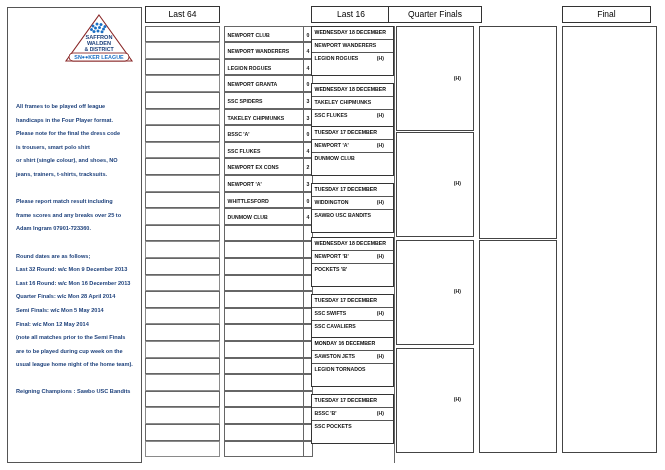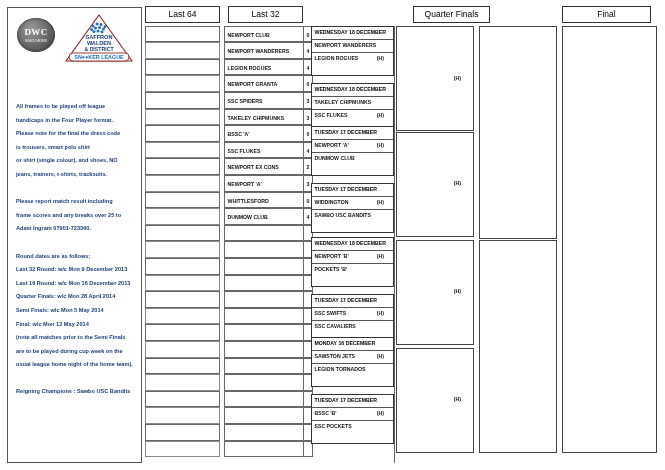--- a/index.html
+++ b/index.html
@@ -110,24 +110,20 @@
   .vline{position:absolute;background:#666;width:1px;}
 </style>
 </head>
 <body>
 
 <div id="sheet">
 
   <div id="infoPanel">
 
     <div id="logoRow">
-      <div id="dwcLogo">
-        <div class="dwcTxt">DWC</div>
-        <div class="dwcSub">SNOOKER</div>
-      </div>
       <div id="triLogo">
         <svg width="72" height="52" viewBox="0 0 72 52">
           <polygon points="36,3 69,49 3,49" fill="#ffffff" stroke="#8b2a2a" stroke-width="1.1"></polygon>
           <g fill="#1b6fc4">
             <circle cx="30" cy="14" r="1.5"></circle>
               <circle cx="34" cy="12" r="1.5"></circle>
             <circle cx="38" cy="12.5" r="1.5"></circle>
               <circle cx="42" cy="14.5" r="1.5"></circle>
             <circle cx="28.5" cy="17.5" r="1.5"></circle>
               <circle cx="32.5" cy="16" r="1.5"></circle>
@@ -167,22 +163,22 @@
       <div class="ln">Final: w/c Mon 12 May 2014</div>
       <div class="ln">(note all matches prior to the Semi Finals</div>
       <div class="ln">are to be played during cup week on the</div>
       <div class="ln">usual league home night of the home team).</div>
       <div class="gap"></div>
       <div class="ln">Reigning Champions : Sawbo USC Bandits</div>
     </div>
   </div>
 
   <div class="hdr" style="left:145px;width:75px;text-align:center;">Last 64</div>
-  <div class="hdr" style="left:228px;width:75px;">Last 32</div>
-  <div class="hdr" style="left:413px;width:77px;">Quarter Finals</div>
+  <div class="hdr" style="left:311px;width:80px;">Last 16</div>
+  <div class="hdr" style="left:388px;width:94px;">Quarter Finals</div>
   <div class="hdr" style="left:562px;width:89px;">Final</div>
 
   <div id="gridArea">
       <div class="gridrow" style="left: 145px; width: 75px; top: 25.6px;"><span></span></div>
       <div class="gridrow alt" style="left: 145px; width: 75px; top: 42.2px;"><span></span></div>
       <div class="gridrow" style="left: 145px; width: 75px; top: 58.8px;"><span></span></div>
       <div class="gridrow alt" style="left: 145px; width: 75px; top: 75.4px;"><span></span></div>
       <div class="gridrow" style="left: 145px; width: 75px; top: 92px;"><span></span></div>
       <div class="gridrow alt" style="left: 145px; width: 75px; top: 108.6px;"><span></span></div>
       <div class="gridrow" style="left: 145px; width: 75px; top: 125.2px;"><span></span></div>

